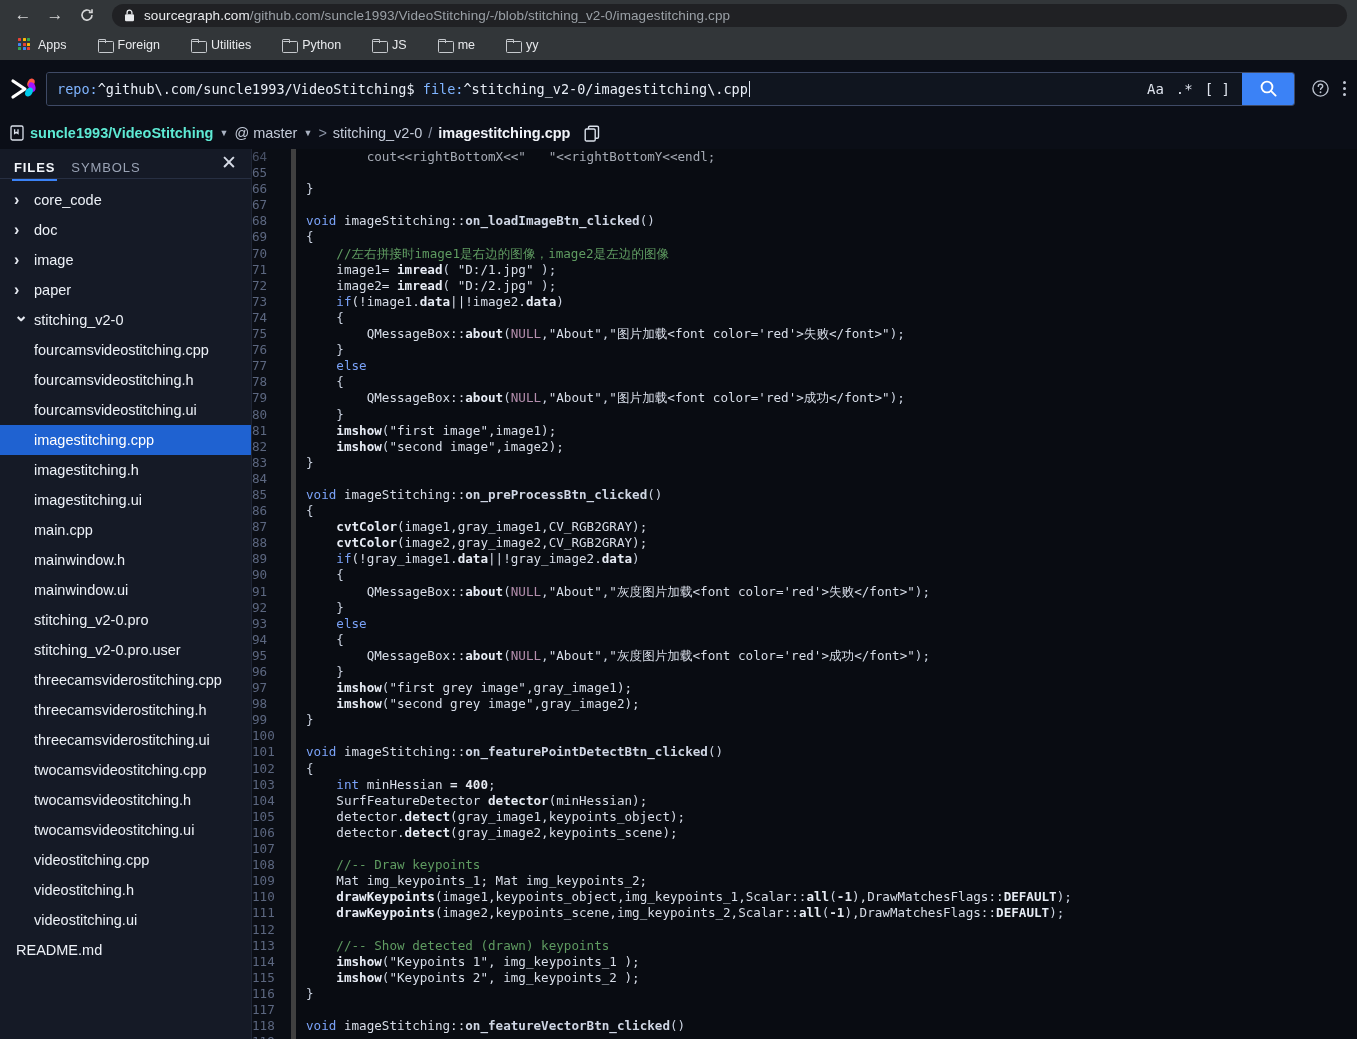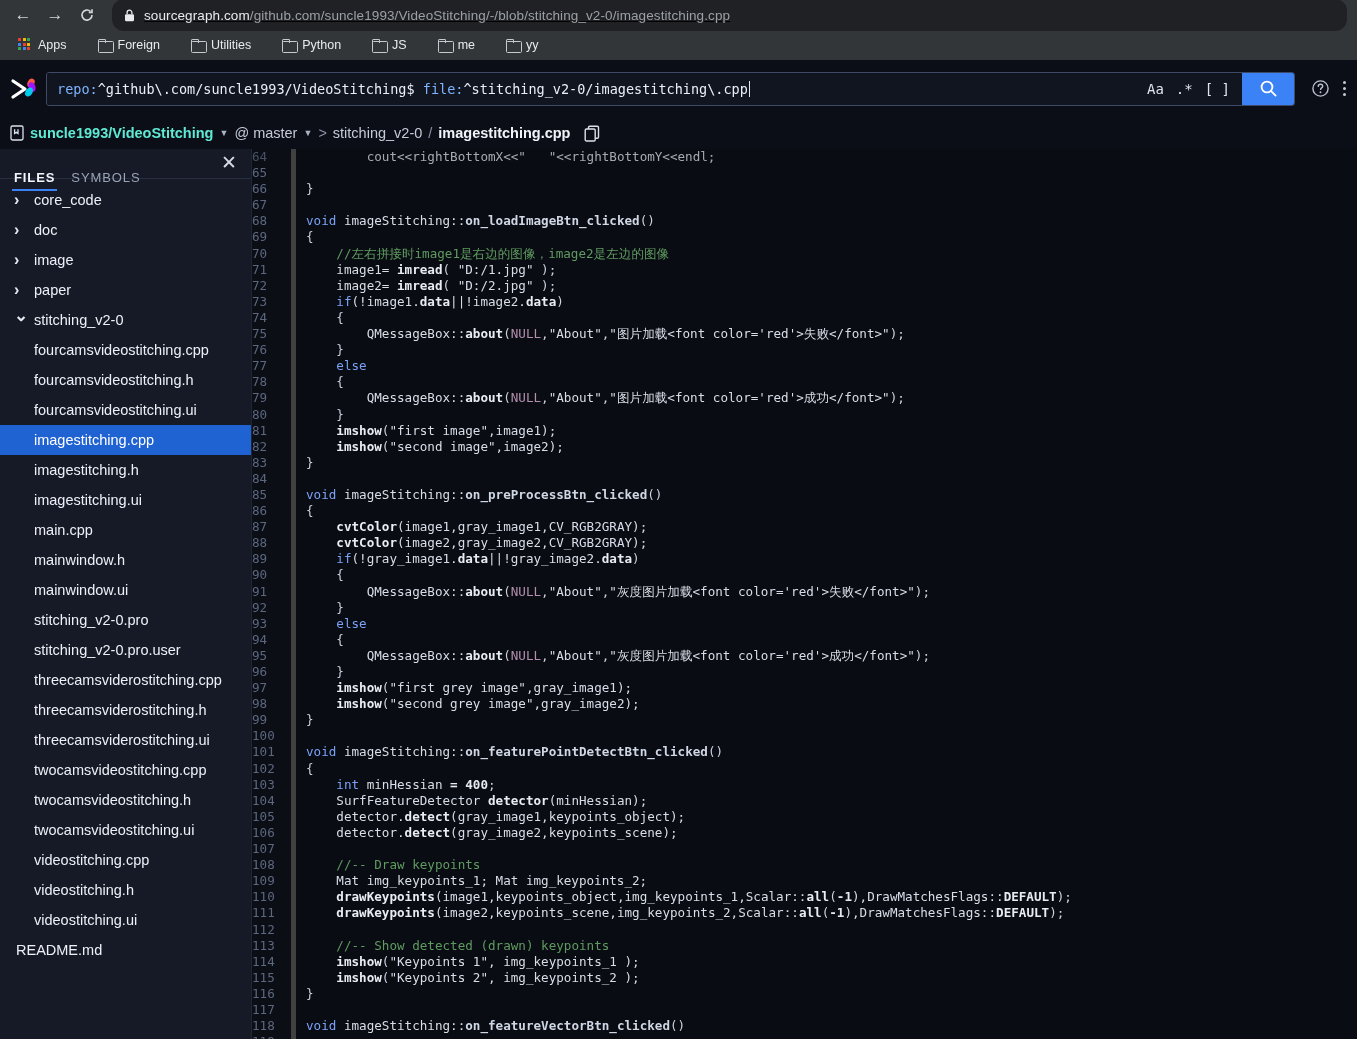--- a/index.html
+++ b/index.html
@@ -28,29 +28,28 @@
   .nav-btn {
     width: 26px; height: 26px;
     display: flex; align-items: center; justify-content: center;
     color: #d6d7d8;
     font-size: 17px;
     border-radius: 50%;
     flex: 0 0 auto;
   }
   .omnibox {
     flex: 1 1 auto;
-    height: 32px;
+    height: 23px;
     background: #202124;
     border-radius: 12px;
     display: flex;
     align-items: center;
     padding: 0 12px;
     margin-left: 6px;
     overflow: hidden;
-    text-decoration: underline;
   }
   .lock-icon { margin-right: 9px; display:flex; align-items:center; }
   .url-text {
     font-size: 13.5px;
     color: #9aa0a6;
     white-space: nowrap;
     letter-spacing: .1px;
   }
   .url-text b { color: #e8eaed; font-weight: 400; }
 
@@ -221,21 +220,21 @@
     padding: 0 14px;
     position: relative;
     border-bottom: 1px solid #272f42;
   }
   .side-tab {
     font-size: 13px;
     letter-spacing: .9px;
     color: #9aa3b5;
     padding-bottom: 6px;
     position: relative;
-    top: 17px;
+    top: 7px;
     text-align: right;
   }
   .side-tab.active { color: #f2f5fa; font-weight: bold; }
   .side-tab.active::after {
     content:""; position:absolute; left:-2px; right:-2px; bottom:0;
     height:2px; background:#3b82f6;
   }
   .side-close {
     margin-left: auto;
     color: #d6dbe6;

